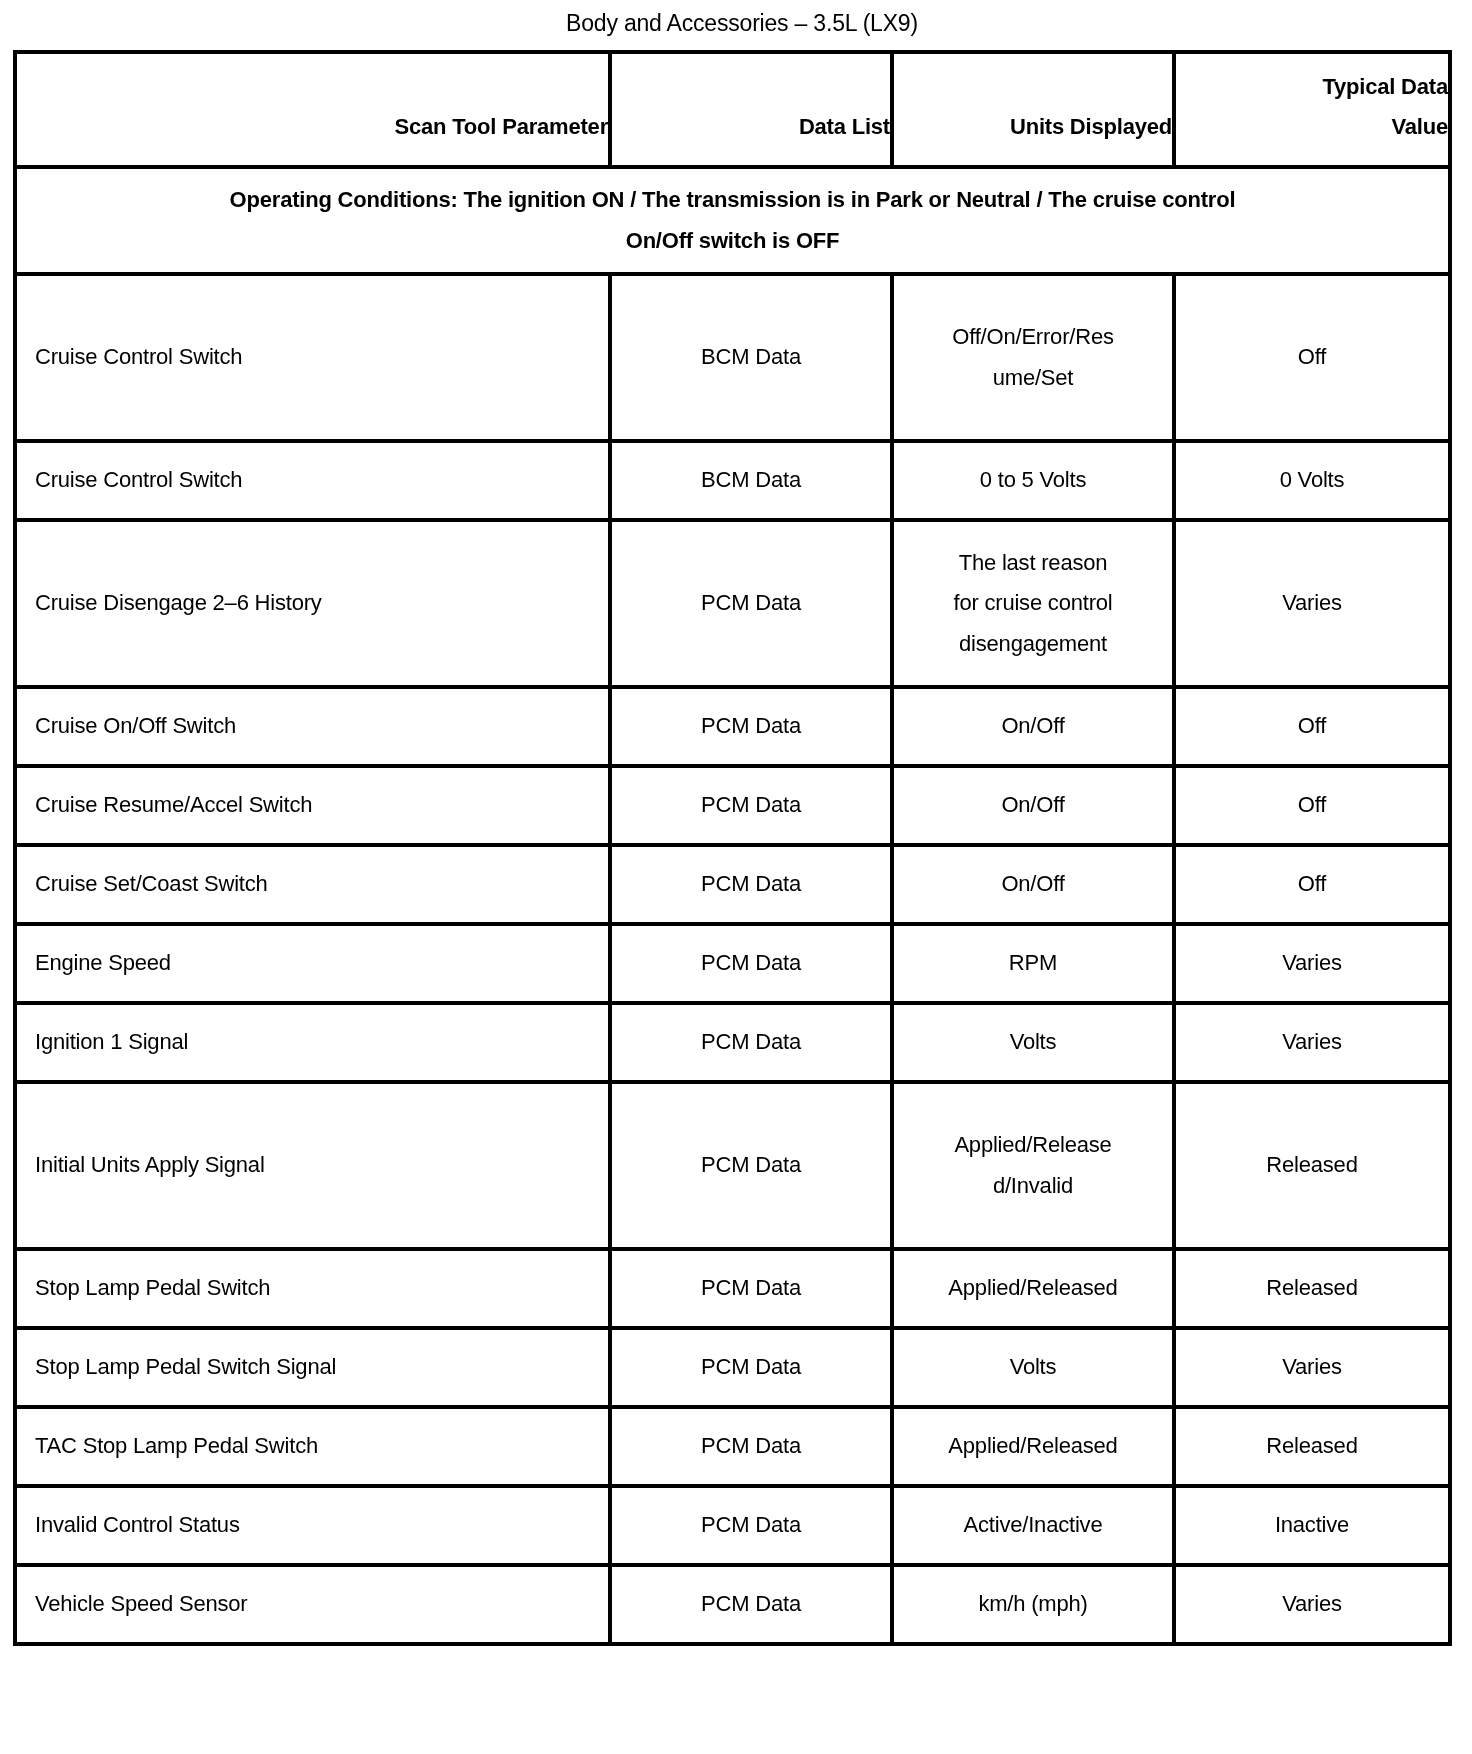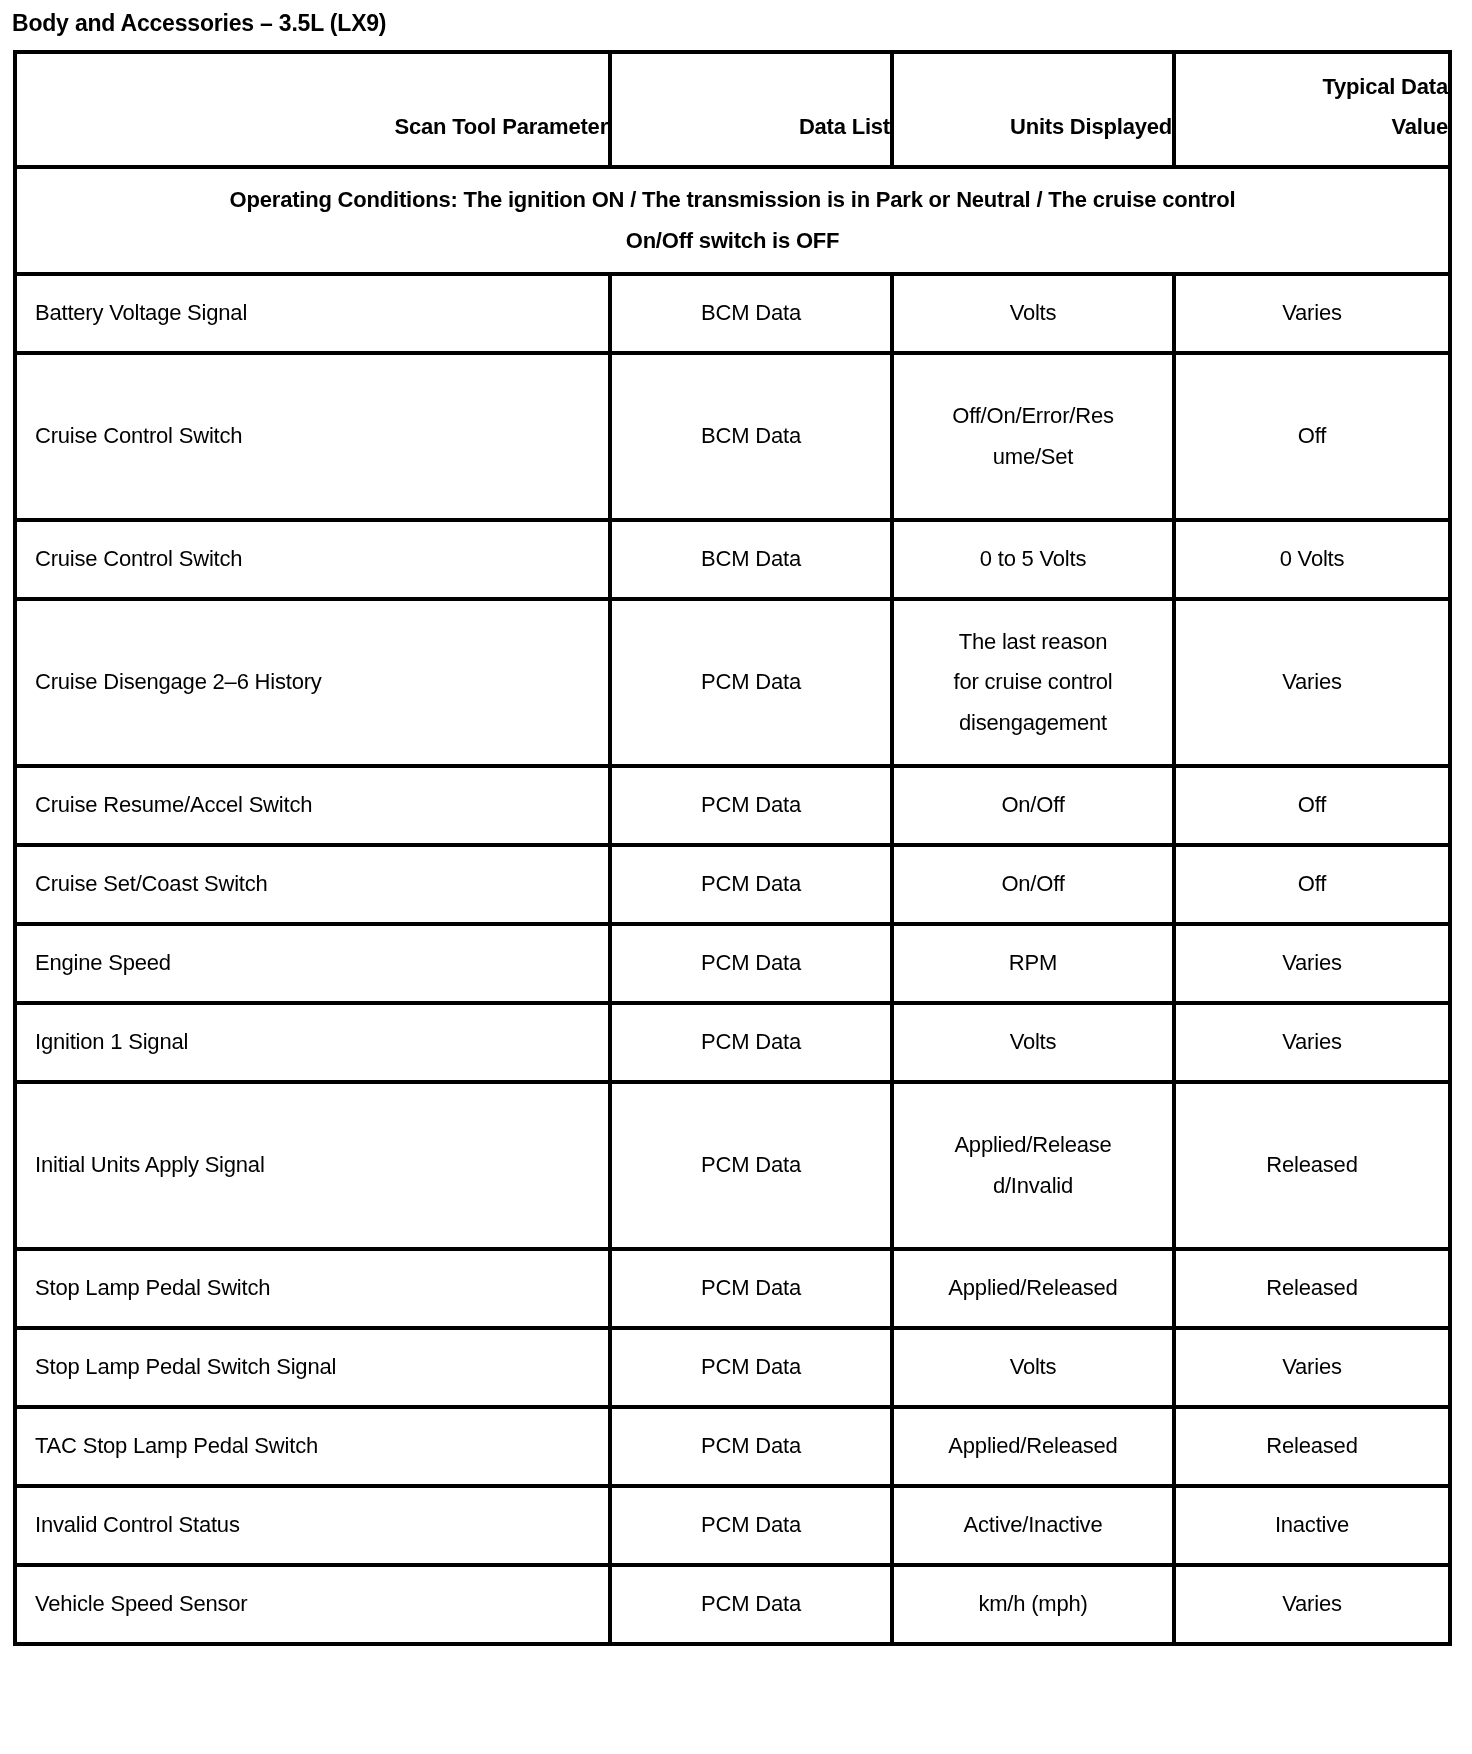--- a/index.html
+++ b/index.html
@@ -9,23 +9,24 @@
     height: 1754px;
     overflow: hidden;
     position: relative;
     font-family: "Liberation Sans", "DejaVu Sans", sans-serif;
     color: #000000;
     -webkit-font-smoothing: antialiased;
   }
   .page-title {
     margin: 10px 0 0 12px;
     font-size: 23px;
-    font-weight: bold;
+    font-weight: normal;
     letter-spacing: -0.2px;
     white-space: nowrap;
+    text-align: center;
   }
   table.scan-table {
     border-collapse: collapse;
     table-layout: fixed;
     width: 1435px;
     margin: 13px 0 0 13px;
   }
   table.scan-table th,
   table.scan-table td {
     border: 4px solid #000000;
@@ -82,46 +83,46 @@
       <th>Data List</th>
       <th>Units Displayed</th>
       <th>Typical Data
 Value</th>
     </tr>
     <tr class="op-row">
       <td colspan="4">Operating Conditions: The ignition ON / The transmission is in Park or Neutral / The cruise control
 On/Off switch is OFF</td>
     </tr>
 
-    <tr class="data-row">
-      <td class="cell-param">Battery Voltage Signal</td>
-      <td class="cell-center">BCM Data</td>
-      <td class="cell-center">Volts</td>
-      <td class="cell-center">Varies</td>
-    </tr>
     <tr class="data-row tall">
       <td class="cell-param">Cruise Control Switch</td>
       <td class="cell-center">BCM Data</td>
       <td class="cell-center">Off/On/Error/Res
 ume/Set</td>
       <td class="cell-center">Off</td>
     </tr>
     <tr class="data-row">
       <td class="cell-param">Cruise Control Switch</td>
       <td class="cell-center">BCM Data</td>
       <td class="cell-center">0 to 5 Volts</td>
       <td class="cell-center">0 Volts</td>
     </tr>
     <tr class="data-row tall">
       <td class="cell-param">Cruise Disengage 2–6 History</td>
       <td class="cell-center">PCM Data</td>
       <td class="cell-center">The last reason
 for cruise control
 disengagement</td>
       <td class="cell-center">Varies</td>
+    </tr>
+    <tr class="data-row">
+      <td class="cell-param">Cruise On/Off Switch</td>
+      <td class="cell-center">PCM Data</td>
+      <td class="cell-center">On/Off</td>
+      <td class="cell-center">Off</td>
     </tr>
     <tr class="data-row">
       <td class="cell-param">Cruise Resume/Accel Switch</td>
       <td class="cell-center">PCM Data</td>
       <td class="cell-center">On/Off</td>
       <td class="cell-center">Off</td>
     </tr>
     <tr class="data-row">
       <td class="cell-param">Cruise Set/Coast Switch</td>
       <td class="cell-center">PCM Data</td>

